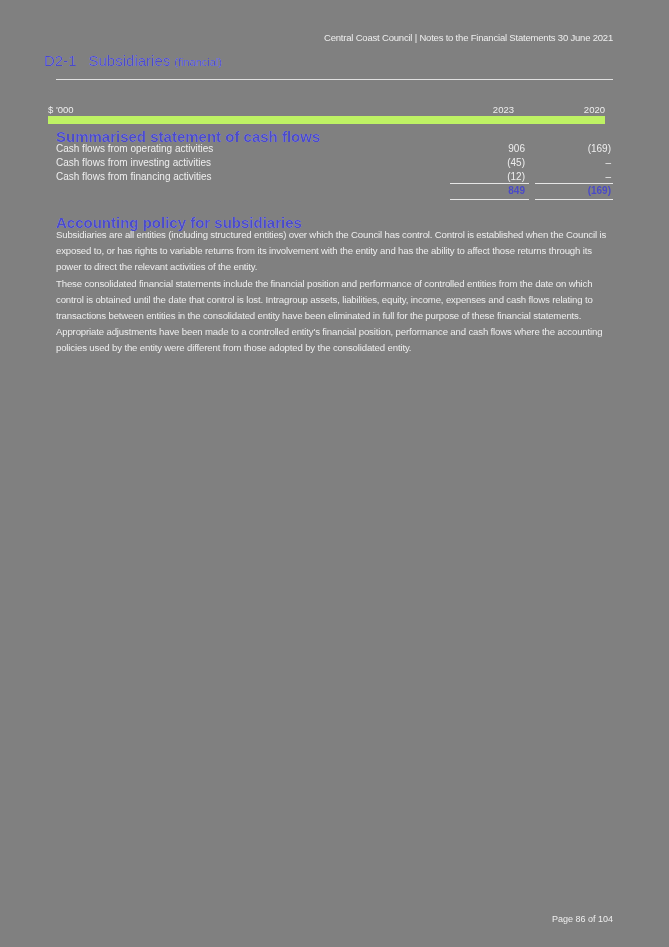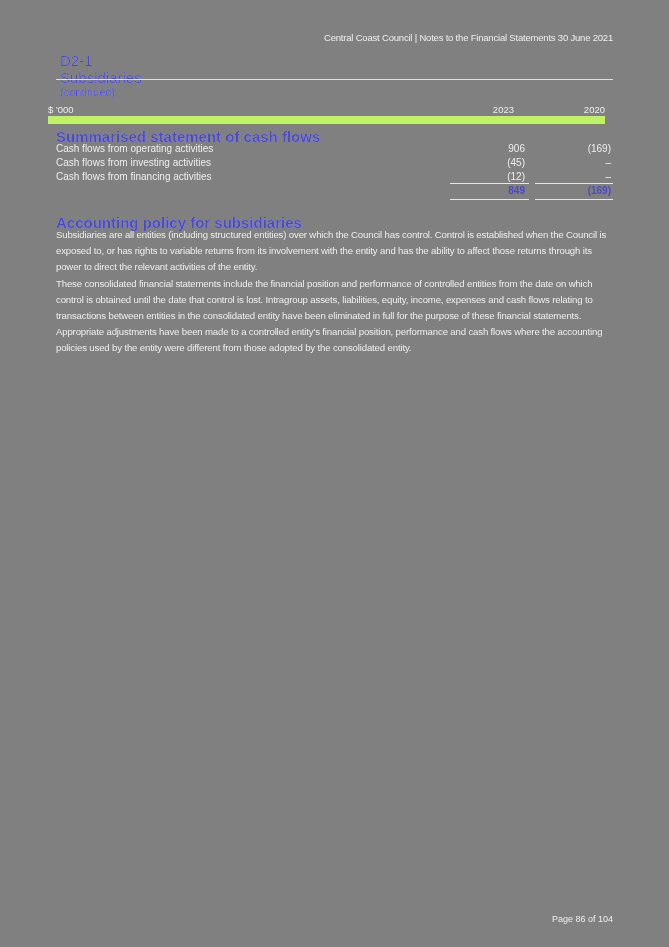--- a/index.html
+++ b/index.html
@@ -9,25 +9,24 @@
       font-family: "Liberation Sans", sans-serif;
       color: #e8e8e8;
       position: relative;
       overflow: hidden;
     }
     .header-right {
       position: absolute; top: 32px; right: 56px;
       font-size: 9.5px; color: #eeeeee; letter-spacing: -0.2px;
     }
     .title {
-      position: absolute; top: 52px; left: 56px;
+      position: absolute; top: 52px; left: 44px;
       color: #4a4ac8; font-size: 15px; font-weight: normal;
       display: flex; align-items: baseline;
       text-shadow: 0 0 0.6px #c8c8ff;
-      flex-direction: column;
     }
     .title .num { margin-right: 12px; }
     .title .sub { font-size: 11px; margin-left: 4px; }
     .title-rule {
       position: absolute; top: 79px; left: 56px; width: 557px; height: 1px;
       background: #e0e0e0;
     }
     .col-header {
       position: absolute; top: 104px; left: 48px; width: 557px;
       font-size: 9.5px; color: #eeeeee;
@@ -64,21 +63,21 @@
     }
   </style>
 </head>
 <body>
 
 <div class="header-right">Central Coast Council | Notes to the Financial Statements 30 June 2021</div>
 
 <div class="title">
   <span class="num">D2-1</span>
   <span>Subsidiaries</span>
-  <span class="sub">(continued)</span>
+  <span class="sub">(financial)</span>
 </div>
 <div class="title-rule"></div>
 
 <div class="col-header">
   <span class="label">$ '000</span>
   <span class="c1">2023</span>
   <span class="c2">2020</span>
 </div>
 
 <div class="section-head" style="top:128px;">Summarised statement of cash flows</div>

